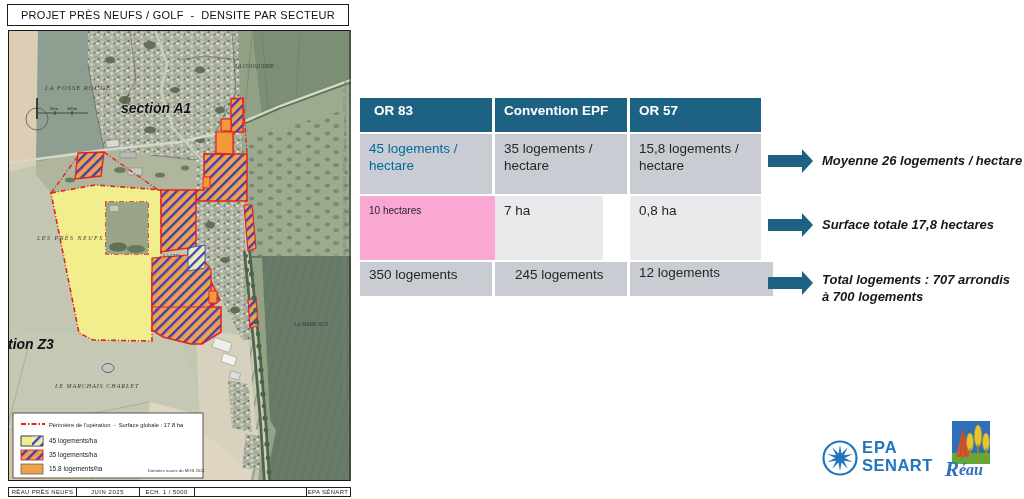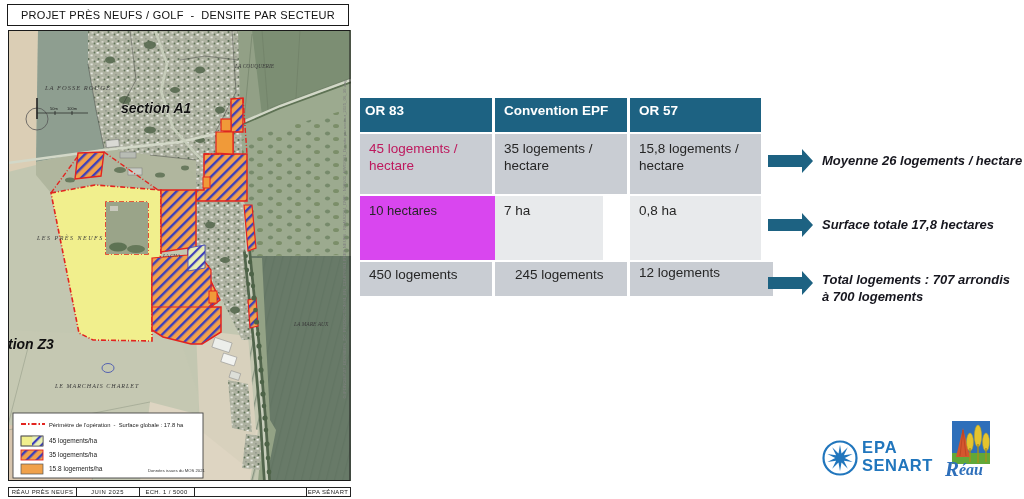--- a/index.html
+++ b/index.html
@@ -245,39 +245,39 @@
 </svg>
 
 <div class="abs" style="left:8px;top:487px;width:343px;height:10px;border:1px solid #222;box-sizing:border-box;font-size:5.9px;color:#222;">
   <div class="abs" style="left:0;top:0;width:67px;height:100%;border-right:1px solid #222;text-align:center;line-height:9px;letter-spacing:0.4px;white-space:nowrap;">RÉAU PRÈS NEUFS</div>
   <div class="abs" style="left:67px;top:0;width:63px;height:100%;border-right:1px solid #222;text-align:center;line-height:9px;letter-spacing:0.6px;white-space:nowrap;">JUIN 2025</div>
   <div class="abs" style="left:130px;top:0;width:55px;height:100%;border-right:1px solid #222;text-align:center;line-height:9px;letter-spacing:0.4px;white-space:nowrap;">ECH. 1 / 5000</div>
   <div class="abs" style="left:185px;top:0;width:112px;height:100%;border-right:1px solid #222;"></div>
   <div class="abs" style="left:297px;top:0;width:44px;height:100%;text-align:center;line-height:9px;letter-spacing:0.4px;white-space:nowrap;">EPA SÉNART</div>
 </div>
 
-<div class="abs" style="left:360px;top:98px;width:132px;height:34px;background:#1d6282;color:#fff;font-weight:bold;font-size:13.5px;padding-top:5px;padding-left:5px;box-sizing:border-box;">OR 83</div>
+<div class="abs" style="left:360px;top:98px;width:132px;height:34px;background:#1d6282;color:#fff;font-weight:bold;font-size:13.5px;padding-top:5px;padding-left:14px;box-sizing:border-box;">OR 83</div>
 
 <div class="abs" style="left:495px;top:98px;width:132px;height:34px;background:#1d6282;color:#fff;font-weight:bold;font-size:13.5px;padding-top:5px;padding-left:9px;box-sizing:border-box;">Convention EPF</div>
 
 <div class="abs" style="left:630px;top:98px;width:131px;height:34px;background:#1d6282;color:#fff;font-weight:bold;font-size:13.5px;padding-top:5px;padding-left:9px;box-sizing:border-box;">OR 57</div>
 
-<div class="abs" style="left:360px;top:134px;width:132px;height:60px;background:#c9cdd3;color:#be185d;font-size:13.5px;line-height:17px;padding:5.5px 8px 0 9px;box-sizing:border-box;">45 logements / hectare</div>
+<div class="abs" style="left:360px;top:134px;width:132px;height:60px;background:#c9cdd3;color:#0369a1;font-size:13.5px;line-height:17px;padding:5.5px 8px 0 9px;box-sizing:border-box;">45 logements / hectare</div>
 
 <div class="abs" style="left:495px;top:134px;width:132px;height:60px;background:#c9cdd3;color:#262626;font-size:13.5px;line-height:17px;padding:5.5px 8px 0 9px;box-sizing:border-box;">35 logements / hectare</div>
 
 <div class="abs" style="left:630px;top:134px;width:131px;height:60px;background:#c9cdd3;color:#262626;font-size:13.5px;line-height:17px;padding:5.5px 8px 0 9px;box-sizing:border-box;">15,8 logements / hectare</div>
 
-<div class="abs" style="left:360px;top:196px;width:160px;height:64px;background:#d946ef;color:#262626;font-size:13px;line-height:17px;padding:5.5px 8px 0 9px;box-sizing:border-box;">10 hectares</div>
+<div class="abs" style="left:360px;top:196px;width:160px;height:64px;background:#f9a8d4;color:#262626;font-size:10px;line-height:17px;padding:5.5px 8px 0 9px;box-sizing:border-box;">10 hectares</div>
 
 <div class="abs" style="left:495px;top:196px;width:108px;height:64px;background:#e8eaec;color:#262626;font-size:13.5px;line-height:17px;padding:5.5px 8px 0 9px;box-sizing:border-box;">7 ha</div>
 
 <div class="abs" style="left:630px;top:196px;width:131px;height:64px;background:#e8eaec;color:#262626;font-size:13.5px;line-height:17px;padding:5.5px 8px 0 9px;box-sizing:border-box;">0,8 ha</div>
 
-<div class="abs" style="left:360px;top:262px;width:132px;height:34px;background:#c9cdd3;color:#262626;font-size:13.5px;padding-top:5px;padding-left:9px;box-sizing:border-box;">450 logements</div>
+<div class="abs" style="left:360px;top:262px;width:132px;height:34px;background:#c9cdd3;color:#262626;font-size:13.5px;padding-top:5px;padding-left:9px;box-sizing:border-box;">350 logements</div>
 
 <div class="abs" style="left:495px;top:262px;width:132px;height:34px;background:#c9cdd3;color:#262626;font-size:13.5px;padding-top:5px;padding-left:20px;box-sizing:border-box;">245 logements</div>
 
 <div class="abs" style="left:630px;top:262px;width:143px;height:34px;background:#c9cdd3;color:#262626;font-size:13.5px;padding-top:3px;padding-left:9px;box-sizing:border-box;">12 logements</div>
 
 <svg class="abs" style="left:768px;top:149px;" width="45" height="24" viewBox="0 0 45 24">
     <polygon points="0,6 34,6 34,0 45,12 34,24 34,18 0,18" fill="#1d6282"></polygon>
   </svg>
 
 <div class="abs" style="left:822px;top:153px;font-size:13px;font-weight:bold;font-style:italic;color:#17171f;white-space:nowrap;">Moyenne 26 logements / hectare</div>

